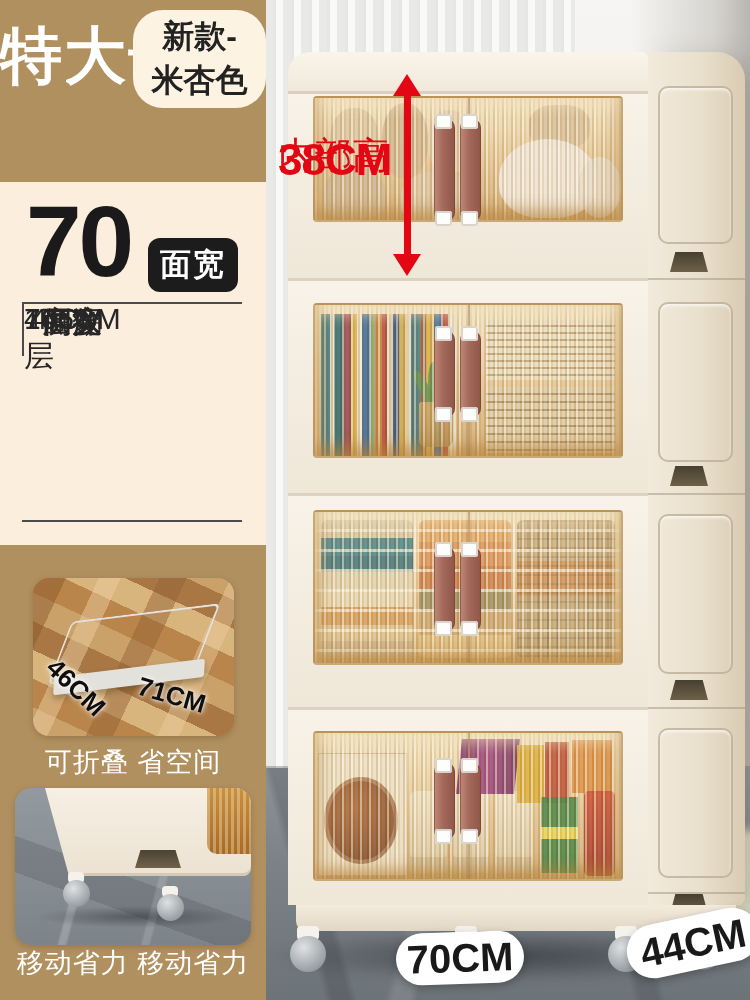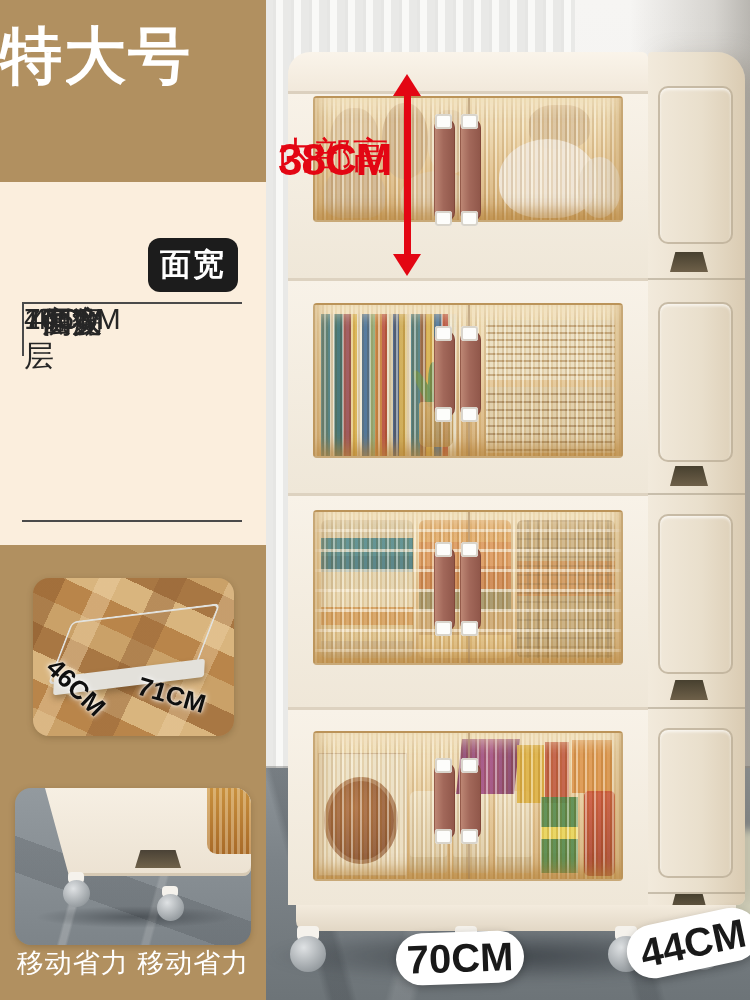--- a/index.html
+++ b/index.html
@@ -323,23 +323,25 @@
   <div class="redtext">
     <span class="l1">内部高</span>
     <span class="l2">38CM</span>
   </div>
 
   <div class="pill pill-70">70CM</div>
   <div class="pill pill-44">44CM</div>
 
   <div class="badge-top">
     <span class="big">特大号</span>
+    <span class="pillv">新款-米杏色</span>
   </div>
 
   <div class="spec">
+    <div class="num">70</div>
     <div class="wbadge">面宽</div>
     <div class="tline tl-top"></div>
     <table>
       <tbody>
           <tr>
         <td class="lab">层数</td>
         <td class="val">4层</td>
       </tr>
       <tr>
         <td class="lab">面宽</td>
@@ -358,20 +360,21 @@
     <div class="tline tl-bot"></div>
   </div>
 
   <div class="bottom-panel">
     <div class="photo photo1">
       <div class="fbox-top"></div>
       <div class="fbox-front"></div>
       <div class="dim dim-46">46CM</div>
       <div class="dim dim-71">71CM</div>
     </div>
+    <div class="caption cap1">可折叠 省空间</div>
     <div class="photo photo2">
       <div class="p2-cab"></div>
       <div class="p2-notch"></div>
       <div class="p2-bread"></div>
       <div class="p2-shadow"></div>
       <div class="wheel p2-wheel p2w1">
         <div class="stem"></div>
         <div class="tire"></div>
       </div>
       <div class="wheel p2-wheel p2w2">

